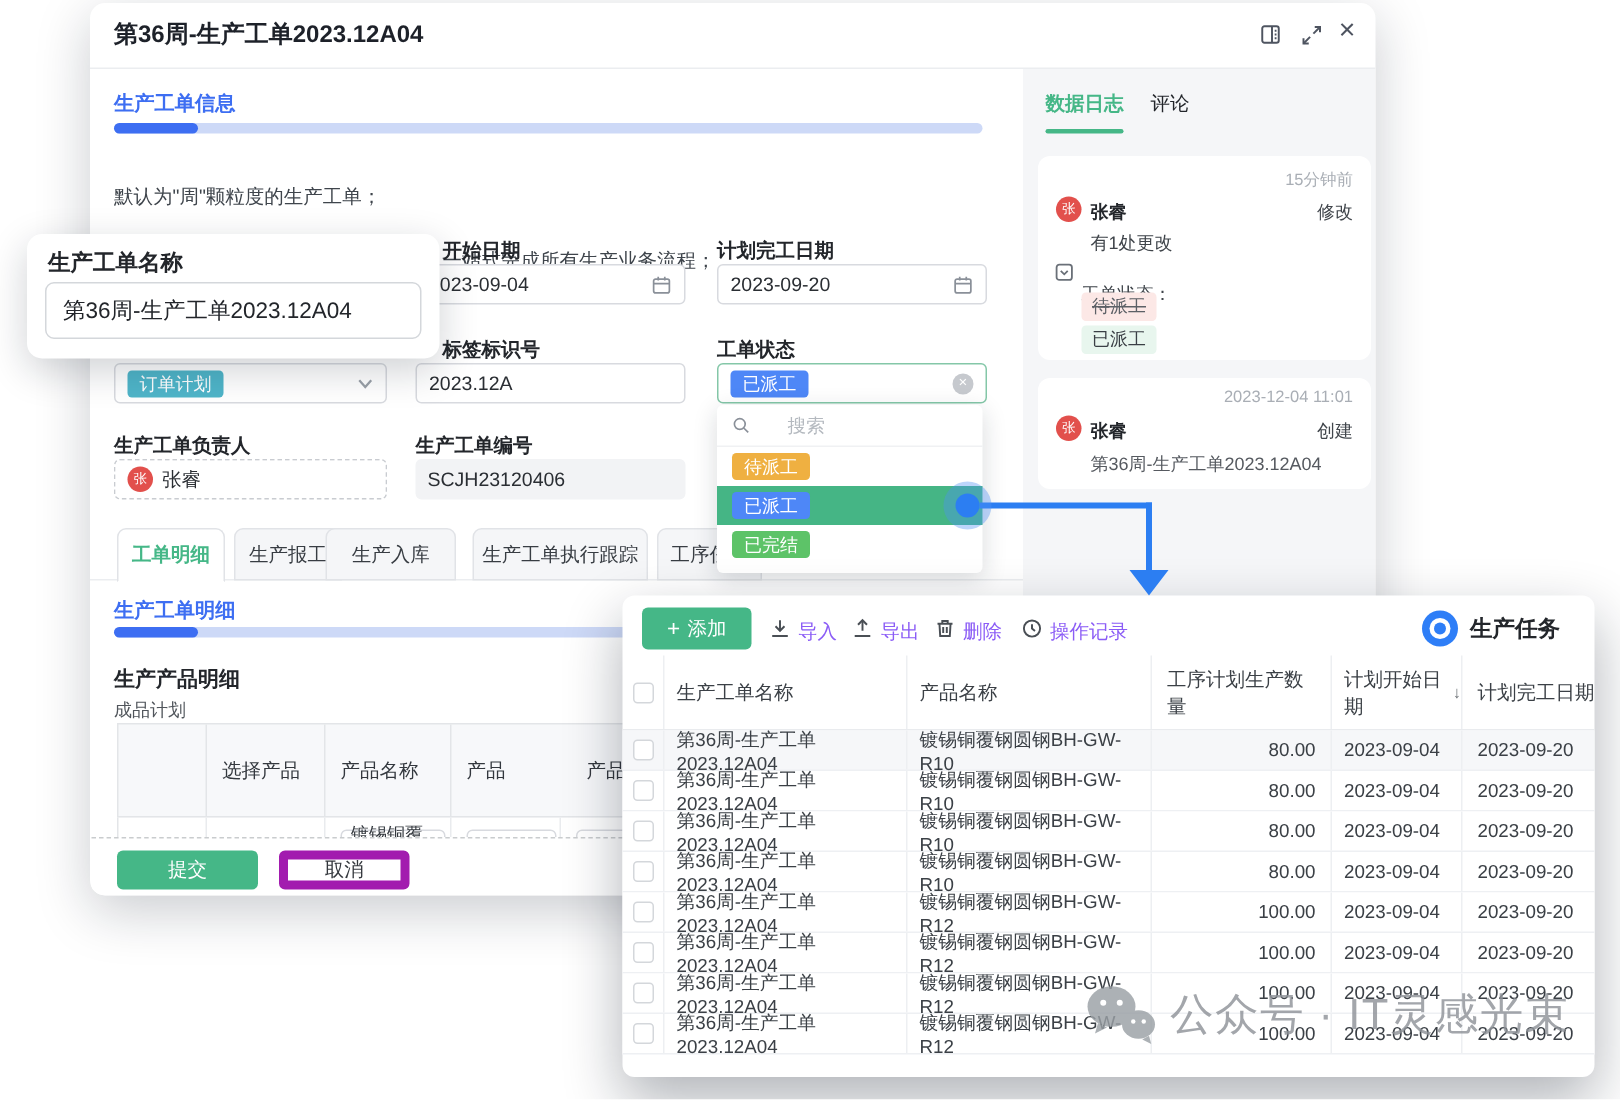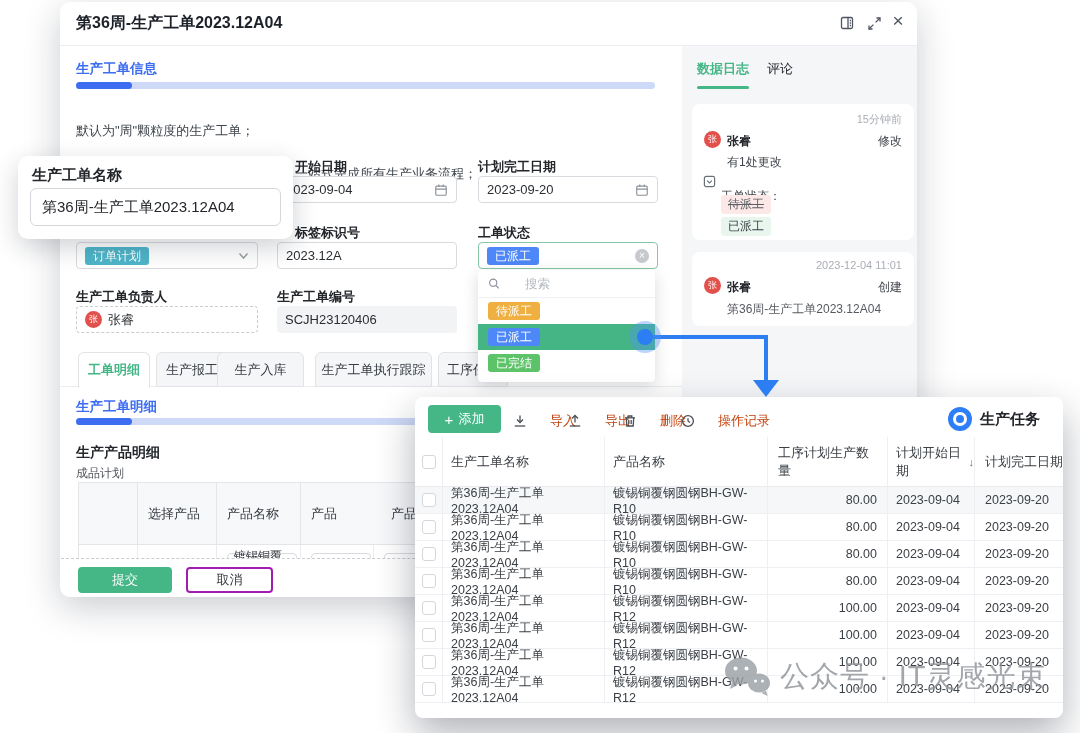--- a/index.html
+++ b/index.html
@@ -50,35 +50,35 @@
   .ptable{overflow:hidden;background:#fff}
   .ptable .ph{display:flex;height:63px;background:#f7f8fa;border:1px solid #e3e5e8}
   .ptable .ph>div{border-right:1px solid #e3e5e8;display:flex;align-items:center;justify-content:flex-start;
        padding-left:10px;font-size:13px;color:#33383e}
   .ptable .prow{display:flex;height:40px;border:1px solid #e3e5e8;border-top:none}
   .ptable .prow>div{border-right:1px solid #e9ebee;display:flex;align-items:center;padding-left:10px;font-size:12.5px}
   .mini-in{height:24px;border:1px solid #d8dadf;border-radius:4px;display:flex;align-items:center;
            padding:0 6px;font-size:12px;color:#33383e;background:#fff}
   .btn{display:flex;align-items:center;justify-content:center;border-radius:4px;font-size:13px;cursor:pointer}
   .btn-green{background:var(--green);color:#fff}
-  .btn-ghost{background:#fff;border:2px solid #a21caf;color:#33373c}
+  .btn-ghost{background:#fff;border:6px solid #a21caf;color:#33373c}
   
   .sidebar{background:#f5f6f8;border-bottom-right-radius:10px}
   .log-card{position:absolute;width:222px;background:#fff;border-radius:8px}
   .lg-time{position:absolute;right:12px;font-size:11px;color:#a9aeb5}
   .lg-name{font-size:12px;font-weight:700;color:#23262b}
   .lg-act{position:absolute;right:12px;font-size:12px;color:#41464c}
   .lg-txt{font-size:12px;color:#3f444a}
   .chip{display:inline-block;font-size:12px;line-height:17px;padding:1px 7px;border-radius:3px}
   .chip-old{background:#fce8e6;color:#5c6066;text-decoration:line-through}
   .chip-new{background:#e8f6ee;color:#3a3f45}
   
   .panel{left:415px;top:397px;width:648px;height:321px;background:#fff;border-radius:8px;z-index:10;
          box-shadow:0 16px 38px rgba(8,18,33,.32)}
-  .tool{display:flex;align-items:center;gap:23px;font-size:13px;color:#c2410c;cursor:pointer}
+  .tool{display:flex;align-items:flex-start;gap:5px;font-size:13px;color:#8b5cf6;cursor:pointer}
   .thead{position:absolute;left:0;top:40px;width:648px;height:50px;display:flex;border-bottom:1px solid #e9ebee;
          font-size:13px;color:#3b4046}
   .thead>div,.trow>div{border-right:1px solid #edeff2;display:flex;align-items:center}
   .thead>div:last-child,.trow>div:last-child{border-right:none}
   .trows{position:absolute;left:0;top:90px;width:648px}
   .trow{display:flex;height:27px;border-bottom:1px solid #eef0f3;font-size:12.5px;color:#3b4046;background:#fff}
   .trow.hl{background:#f6f7f9}
   .w-cb{width:28px;justify-content:center}
   .w-c1{width:162px;padding-left:8px}
   .w-c2{width:163px;padding-left:8px}

